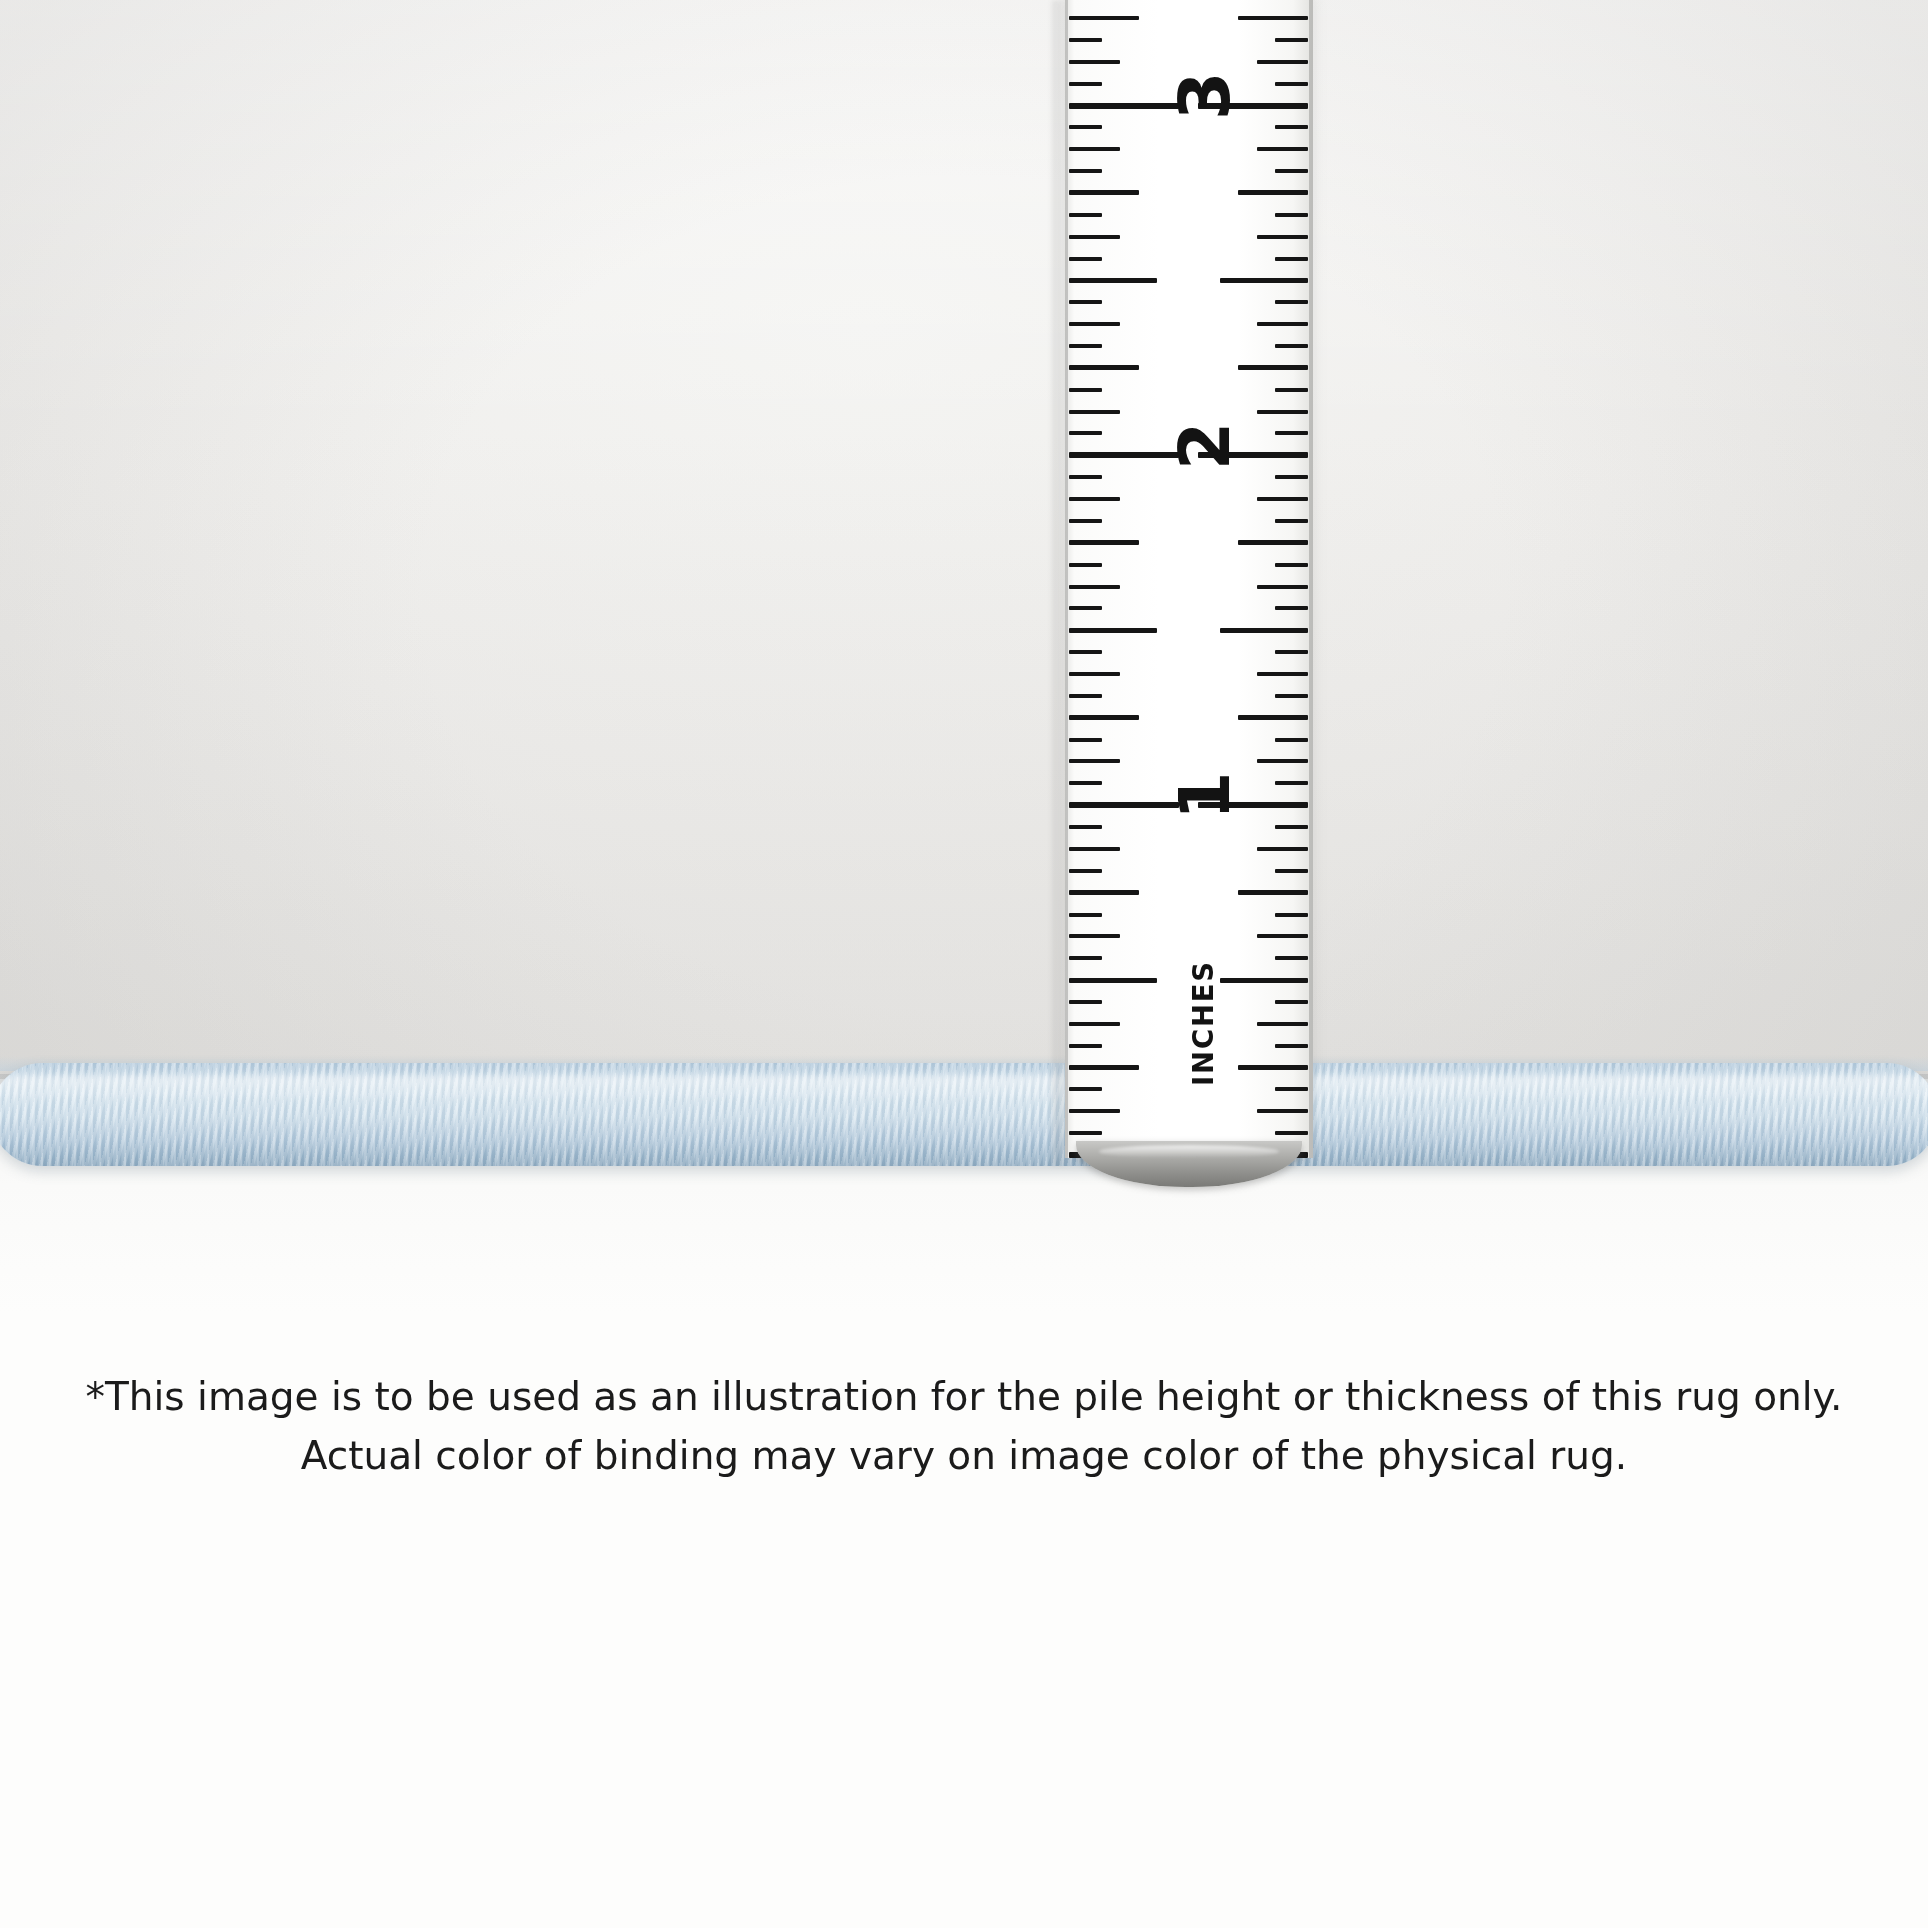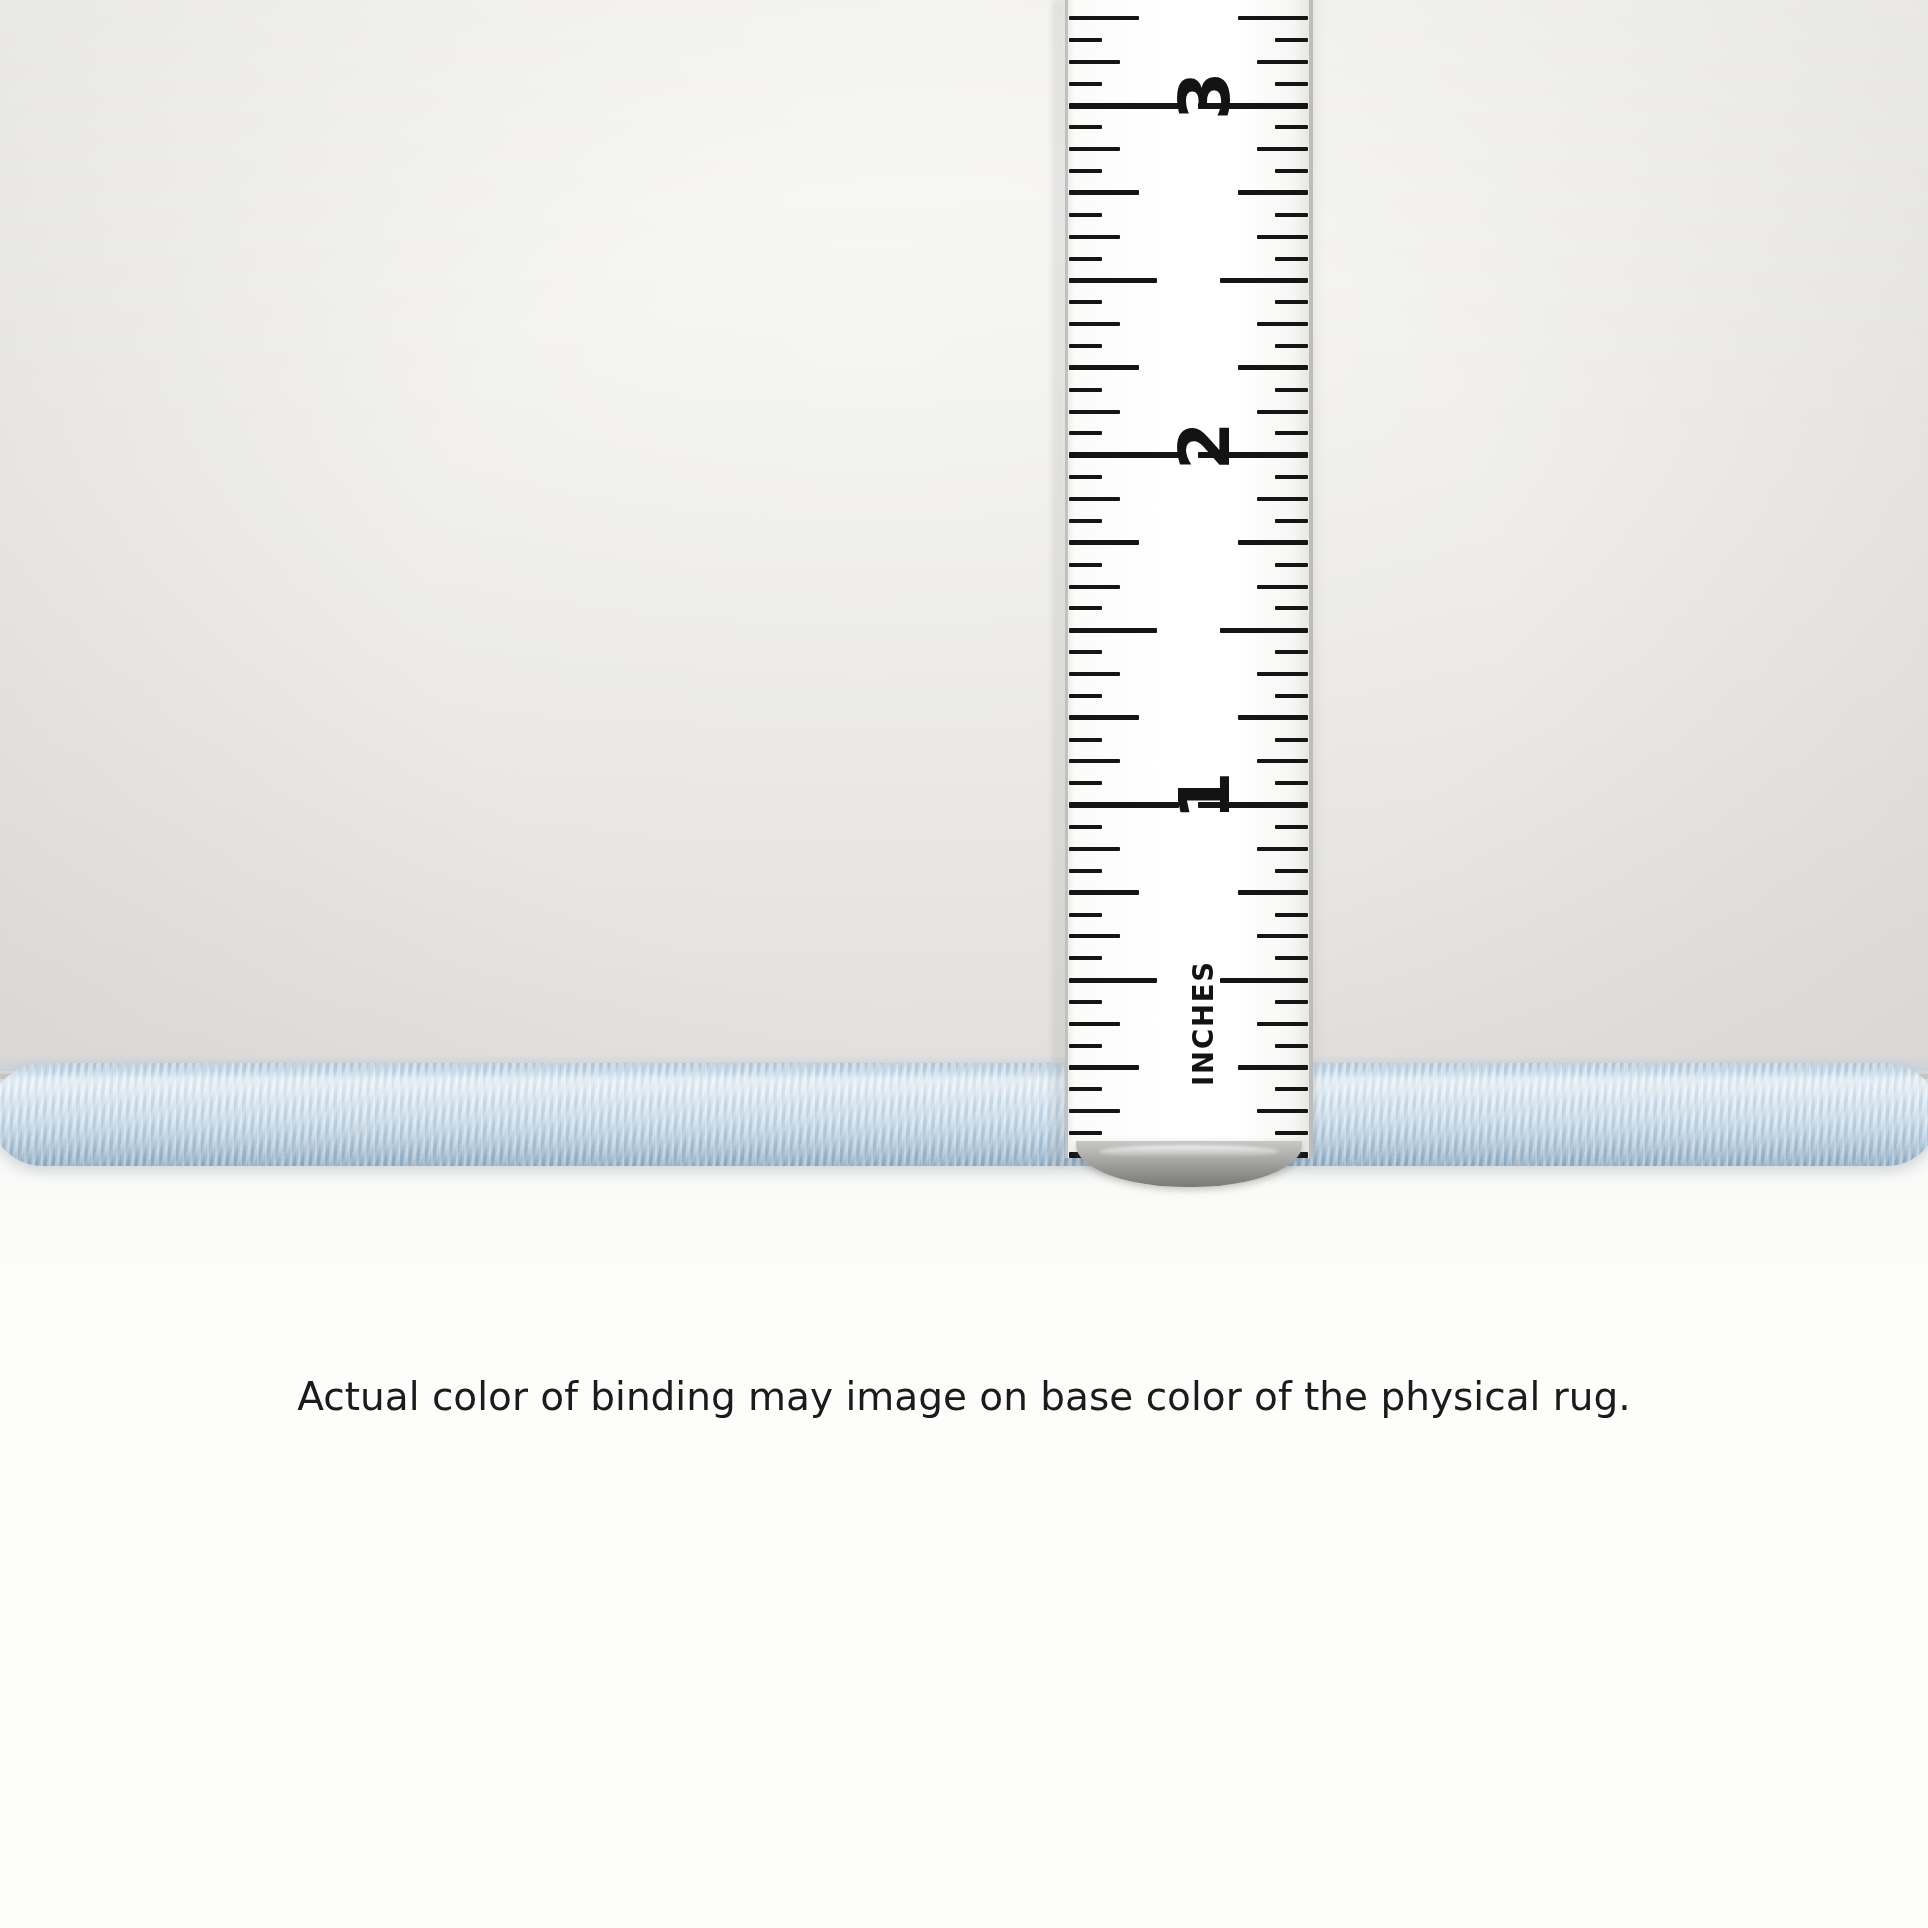--- a/index.html
+++ b/index.html
@@ -384,17 +384,18 @@
       <div class="tape-num" id="num-3" style="top: 65px; left: 96px; width: 88px; text-align: center;">3</div>
     </div>
 
     <div class="tape-hook">
       <div class="tape-hook-shine"></div>
     </div>
 
   </div>
 
   <div class="caption">
-    <span class="caption-line">Actual color of binding may image on base color of the physical rug.</span>
+    <span class="caption-line">*This image is to be used as an illustration for the pile height or thickness of this rug only.</span>
+    <span class="caption-line">Actual color of binding may vary on image color of the physical rug.</span>
   </div>
 
 </div>
 
 
 </body></html>

